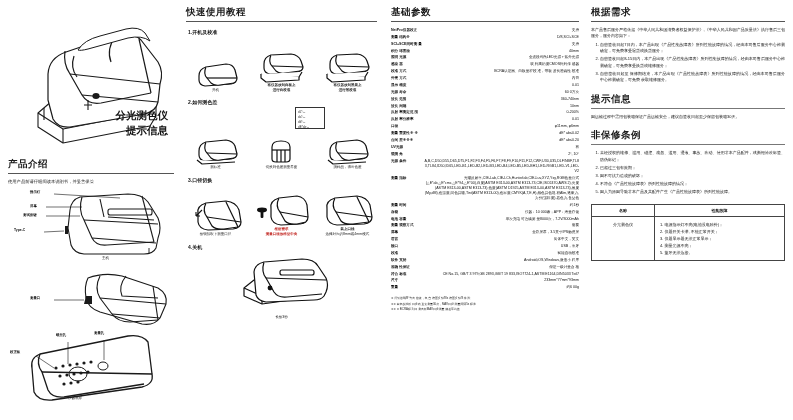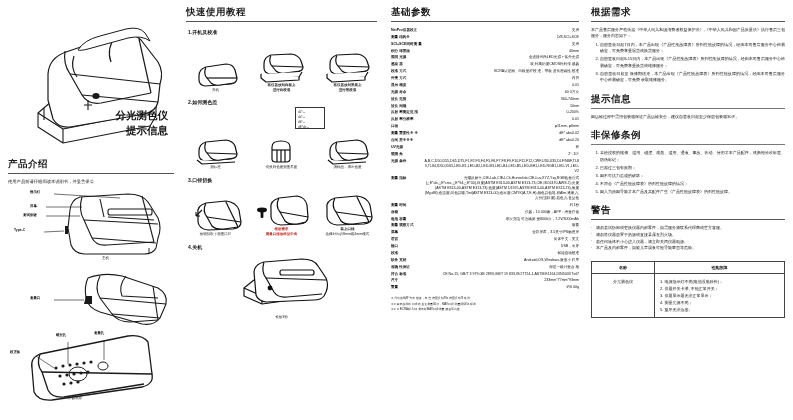--- a/index.html
+++ b/index.html
@@ -553,29 +553,20 @@
       <div class="sec-title thin">非保修条例</div>
       <ol class="num">
         <li>未经授权的维修、滥用、碰撞、疏忽、滥用、浸液、事故、改动、使用非本产品配件，或撕毁涂改标签、防伪标记；</li>
         <li>已超过三包有效期；</li>
         <li>因不可抗力造成的破坏；</li>
         <li>不符合《产品性能故障表》所列性能故障的情况；</li>
         <li>因人为原因导致非本产品及其配件产生《产品性能故障表》所列性能故障。</li>
       </ol>
     </div>
 
-    <div class="blk">
-      <div class="sec-title">警告</div>
-      <ul class="dash">
-        <li>请勿尝试拆卸或更换仪器内部零件，如需服务请联系代理商或官方客服。</li>
-        <li>请勿将仪器放置于热源或直接暴露在烈火场。</li>
-        <li>若任何液体不小心进入仪器，请立即关闭仪器电源。</li>
-        <li>本产品及内部零件，如被儿童误食可能导致窒息等危险。</li>
-      </ul>
-    </div>
 
     <div class="blk">
       <table class="fault">
         <thead>
           <tr>
             <th>名称</th>
             <th>性能故障</th>
           </tr>
         </thead>
         <tbody>

